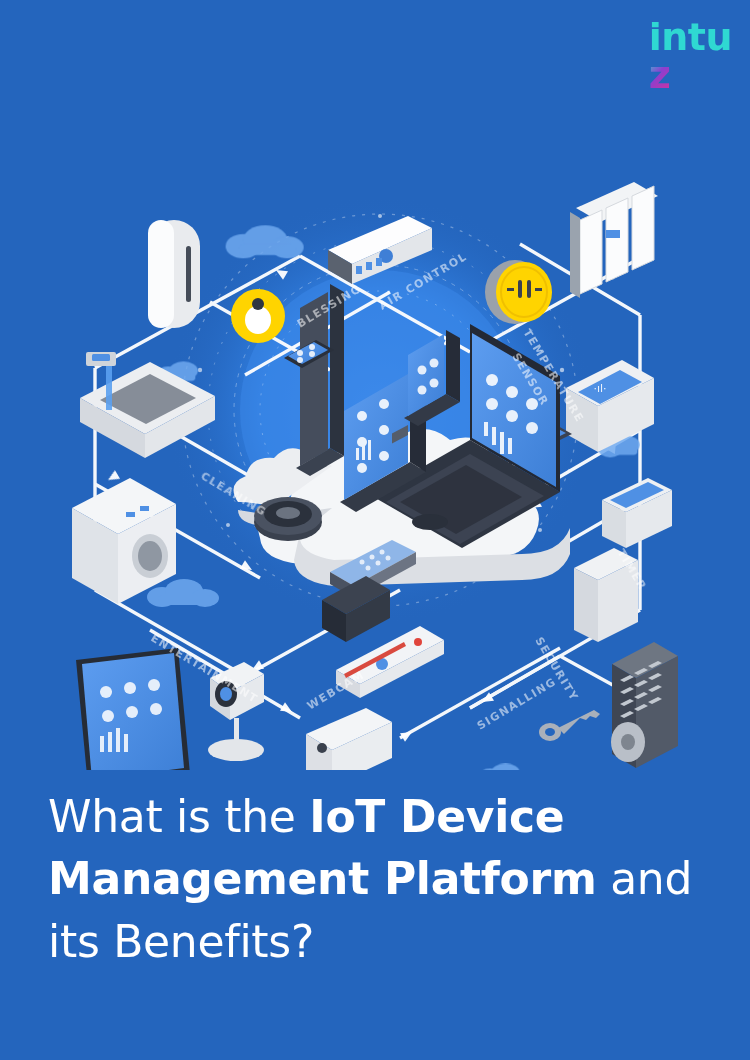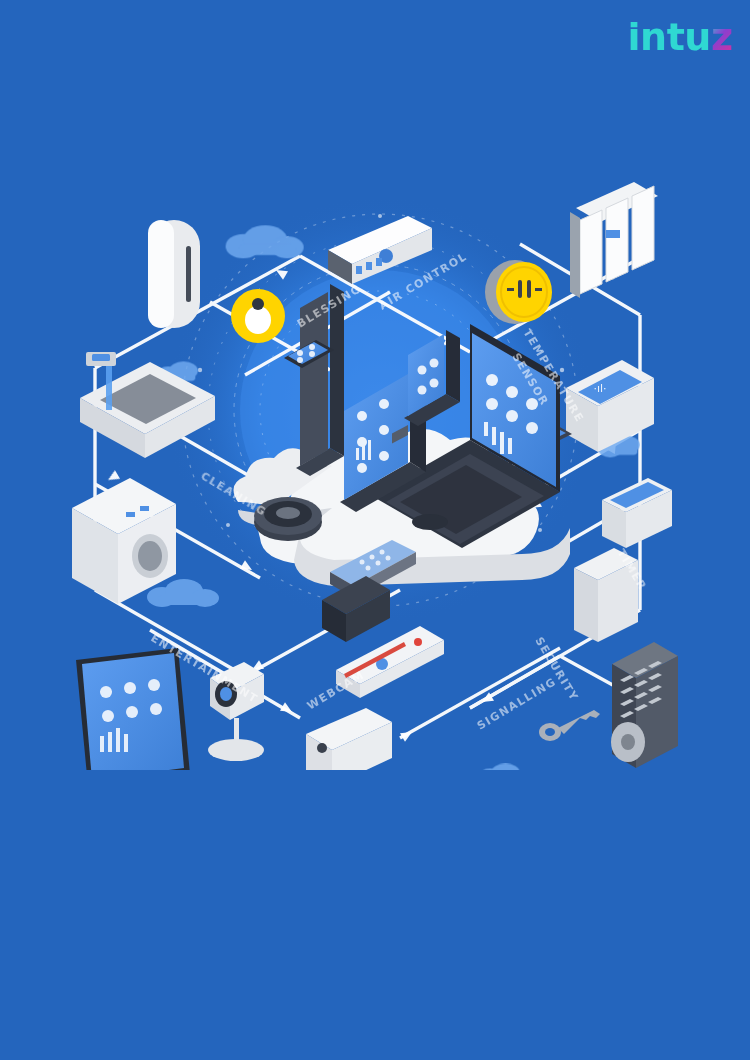--- a/index.html
+++ b/index.html
@@ -13,20 +13,21 @@
     width: 750px; height: 1060px;
     background: #2465bd;
     overflow: hidden;
   }
 
   
   #logo-wrap {
     position: absolute; top: 18px; right: 18px;
     display: flex; align-items: baseline;
     letter-spacing: -1px;
+    flex-direction: column;
   }
   .logo-text {
     font-size: 38px; font-weight: 700;
     color: #2fd8d2; line-height: 1;
     font-family: "DejaVu Sans", sans-serif;
     letter-spacing: -0.5px;
   }
   .logo-z {
     font-size: 38px; font-weight: 700; line-height: 1;
     font-family: "DejaVu Sans", sans-serif;
@@ -462,14 +463,15 @@
         <text transform="translate(200,408) rotate(31)">CLEANING</text>
         <text transform="translate(617,482) rotate(59)">TIMER</text>
         <text transform="translate(150,570) rotate(31)">ENTERTAINMENT</text>
         <text transform="translate(310,640) rotate(-31)">WEBCAM</text>
         <text transform="translate(480,660) rotate(-31)">SIGNALLING</text>
         <text transform="translate(535,570) rotate(59)">SECURITY</text>
       </g>
     </svg>
   </div>
 
+  <h1 id="title"><span>What is the </span><b>IoT Device Management Platform</b><span> and its Benefits?</span></h1>
 
 </div>
 
 </body></html>

